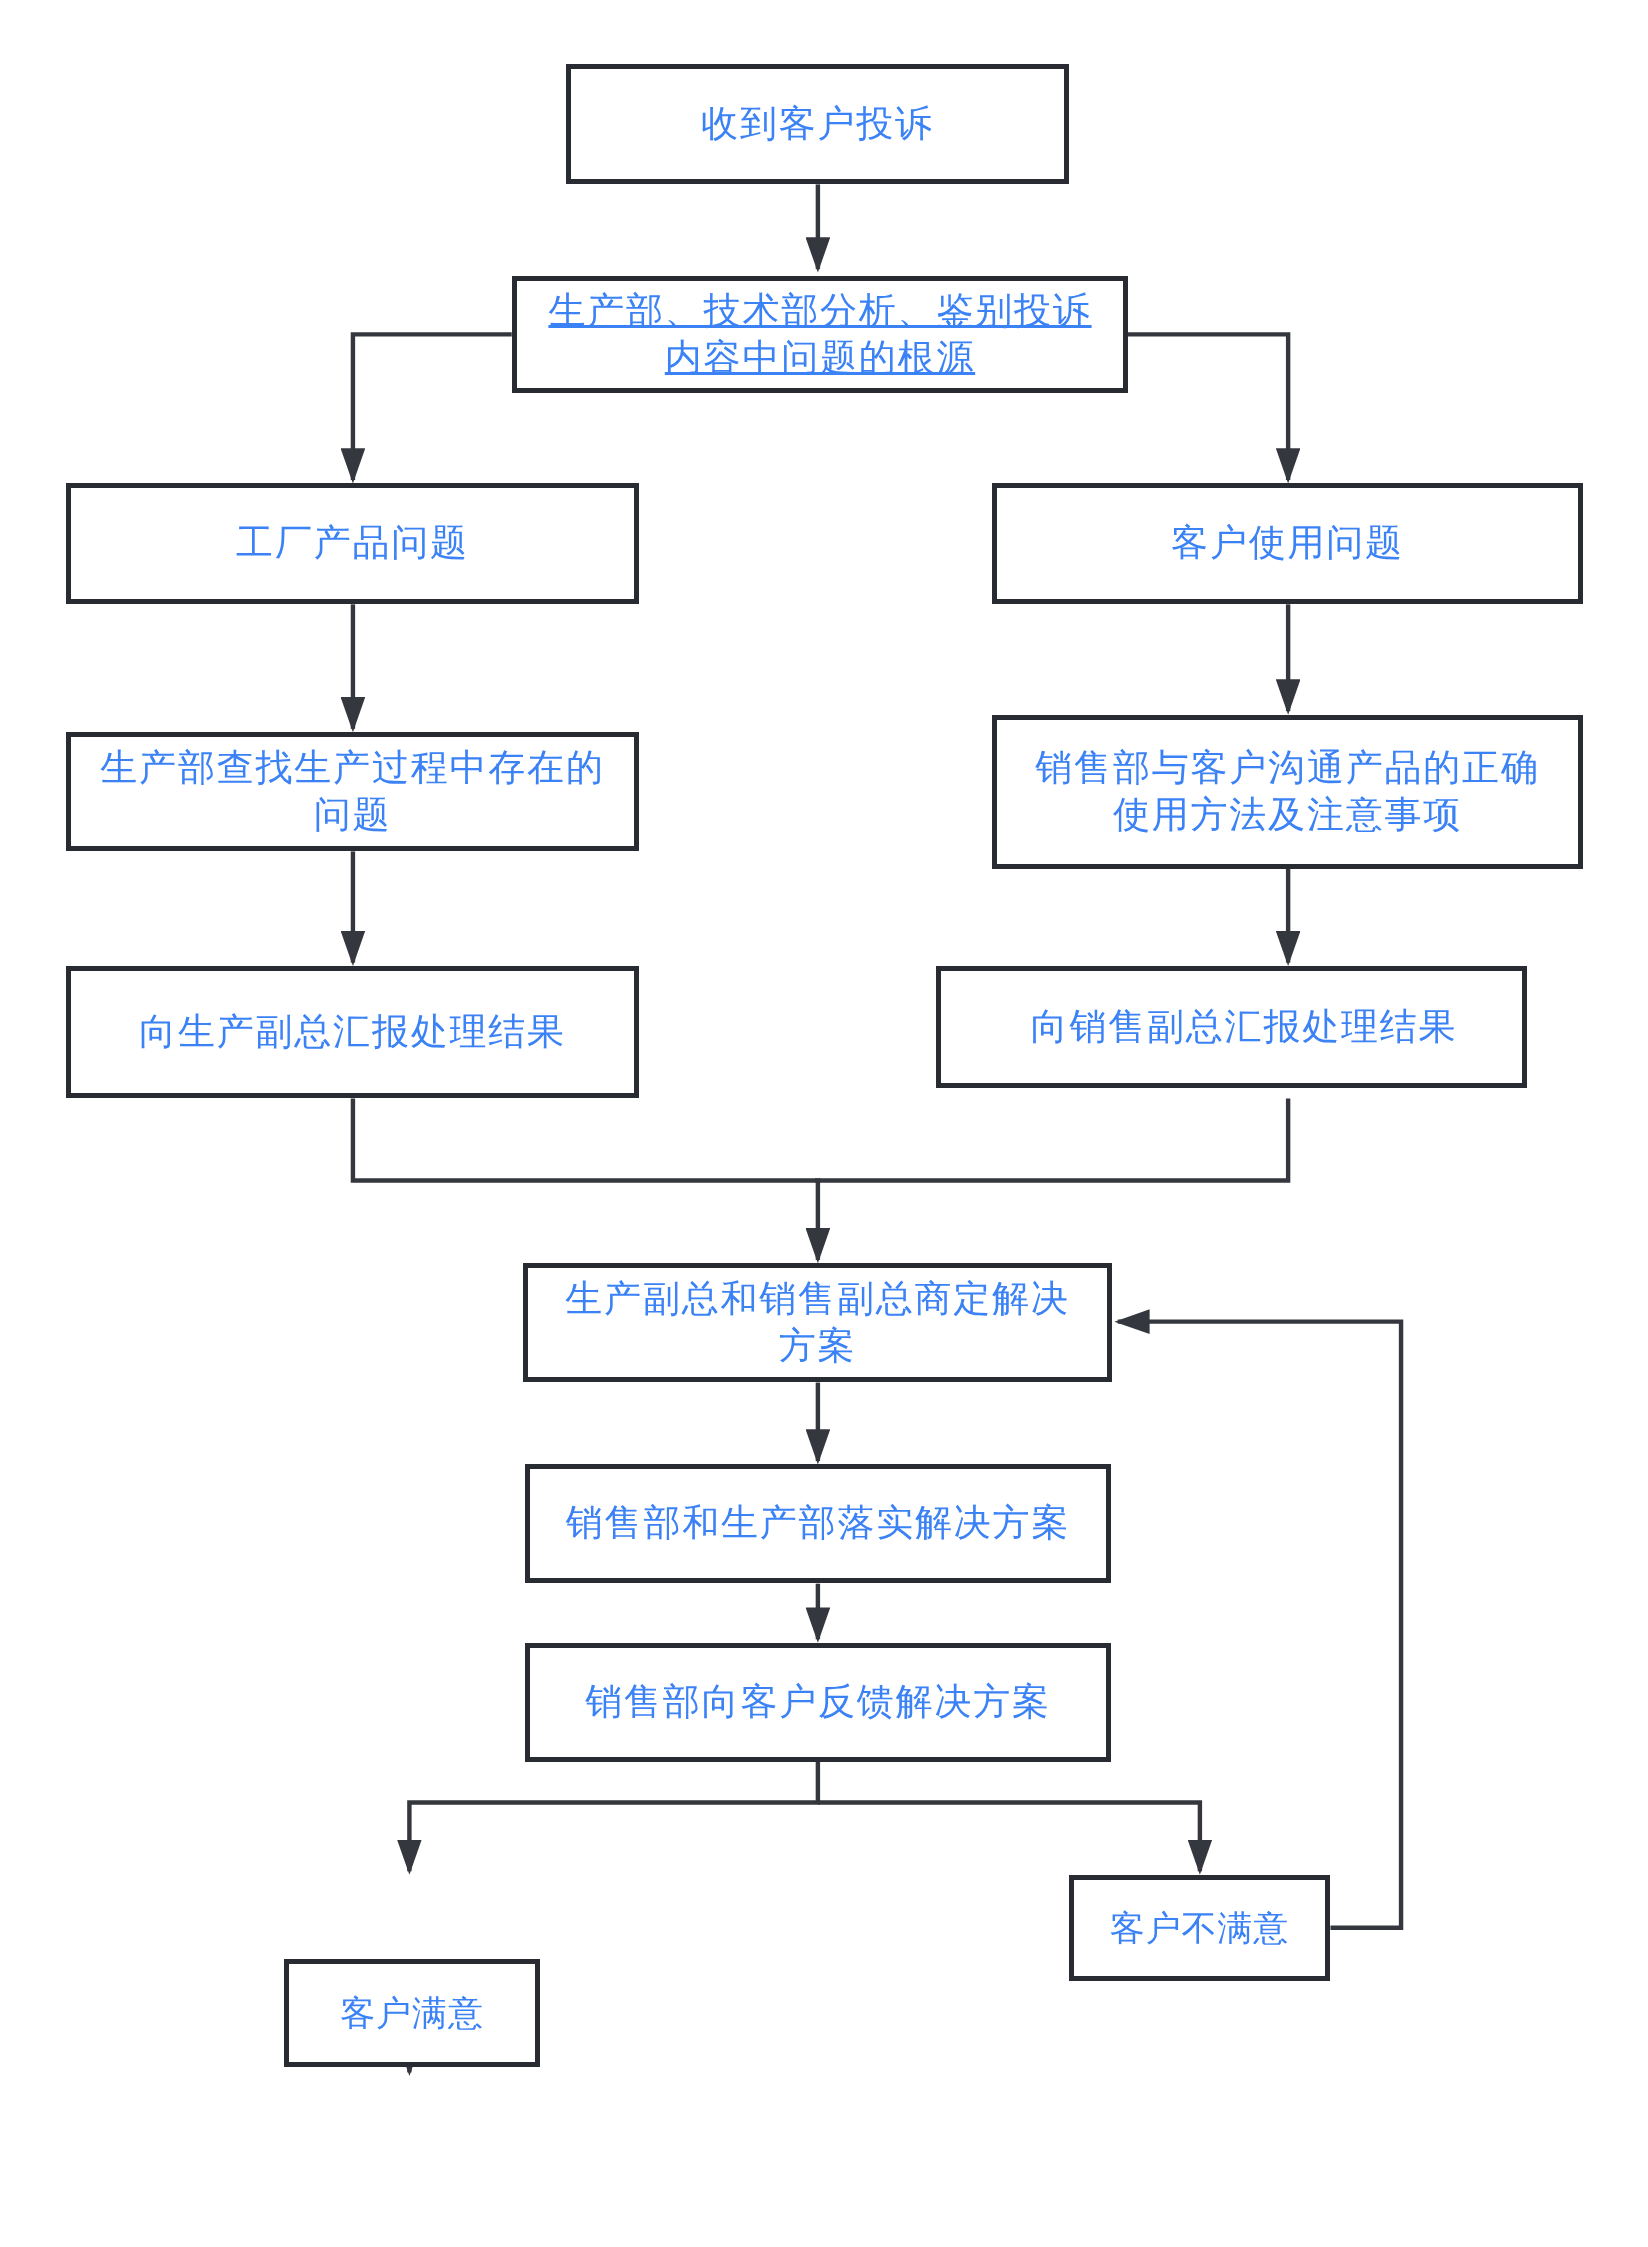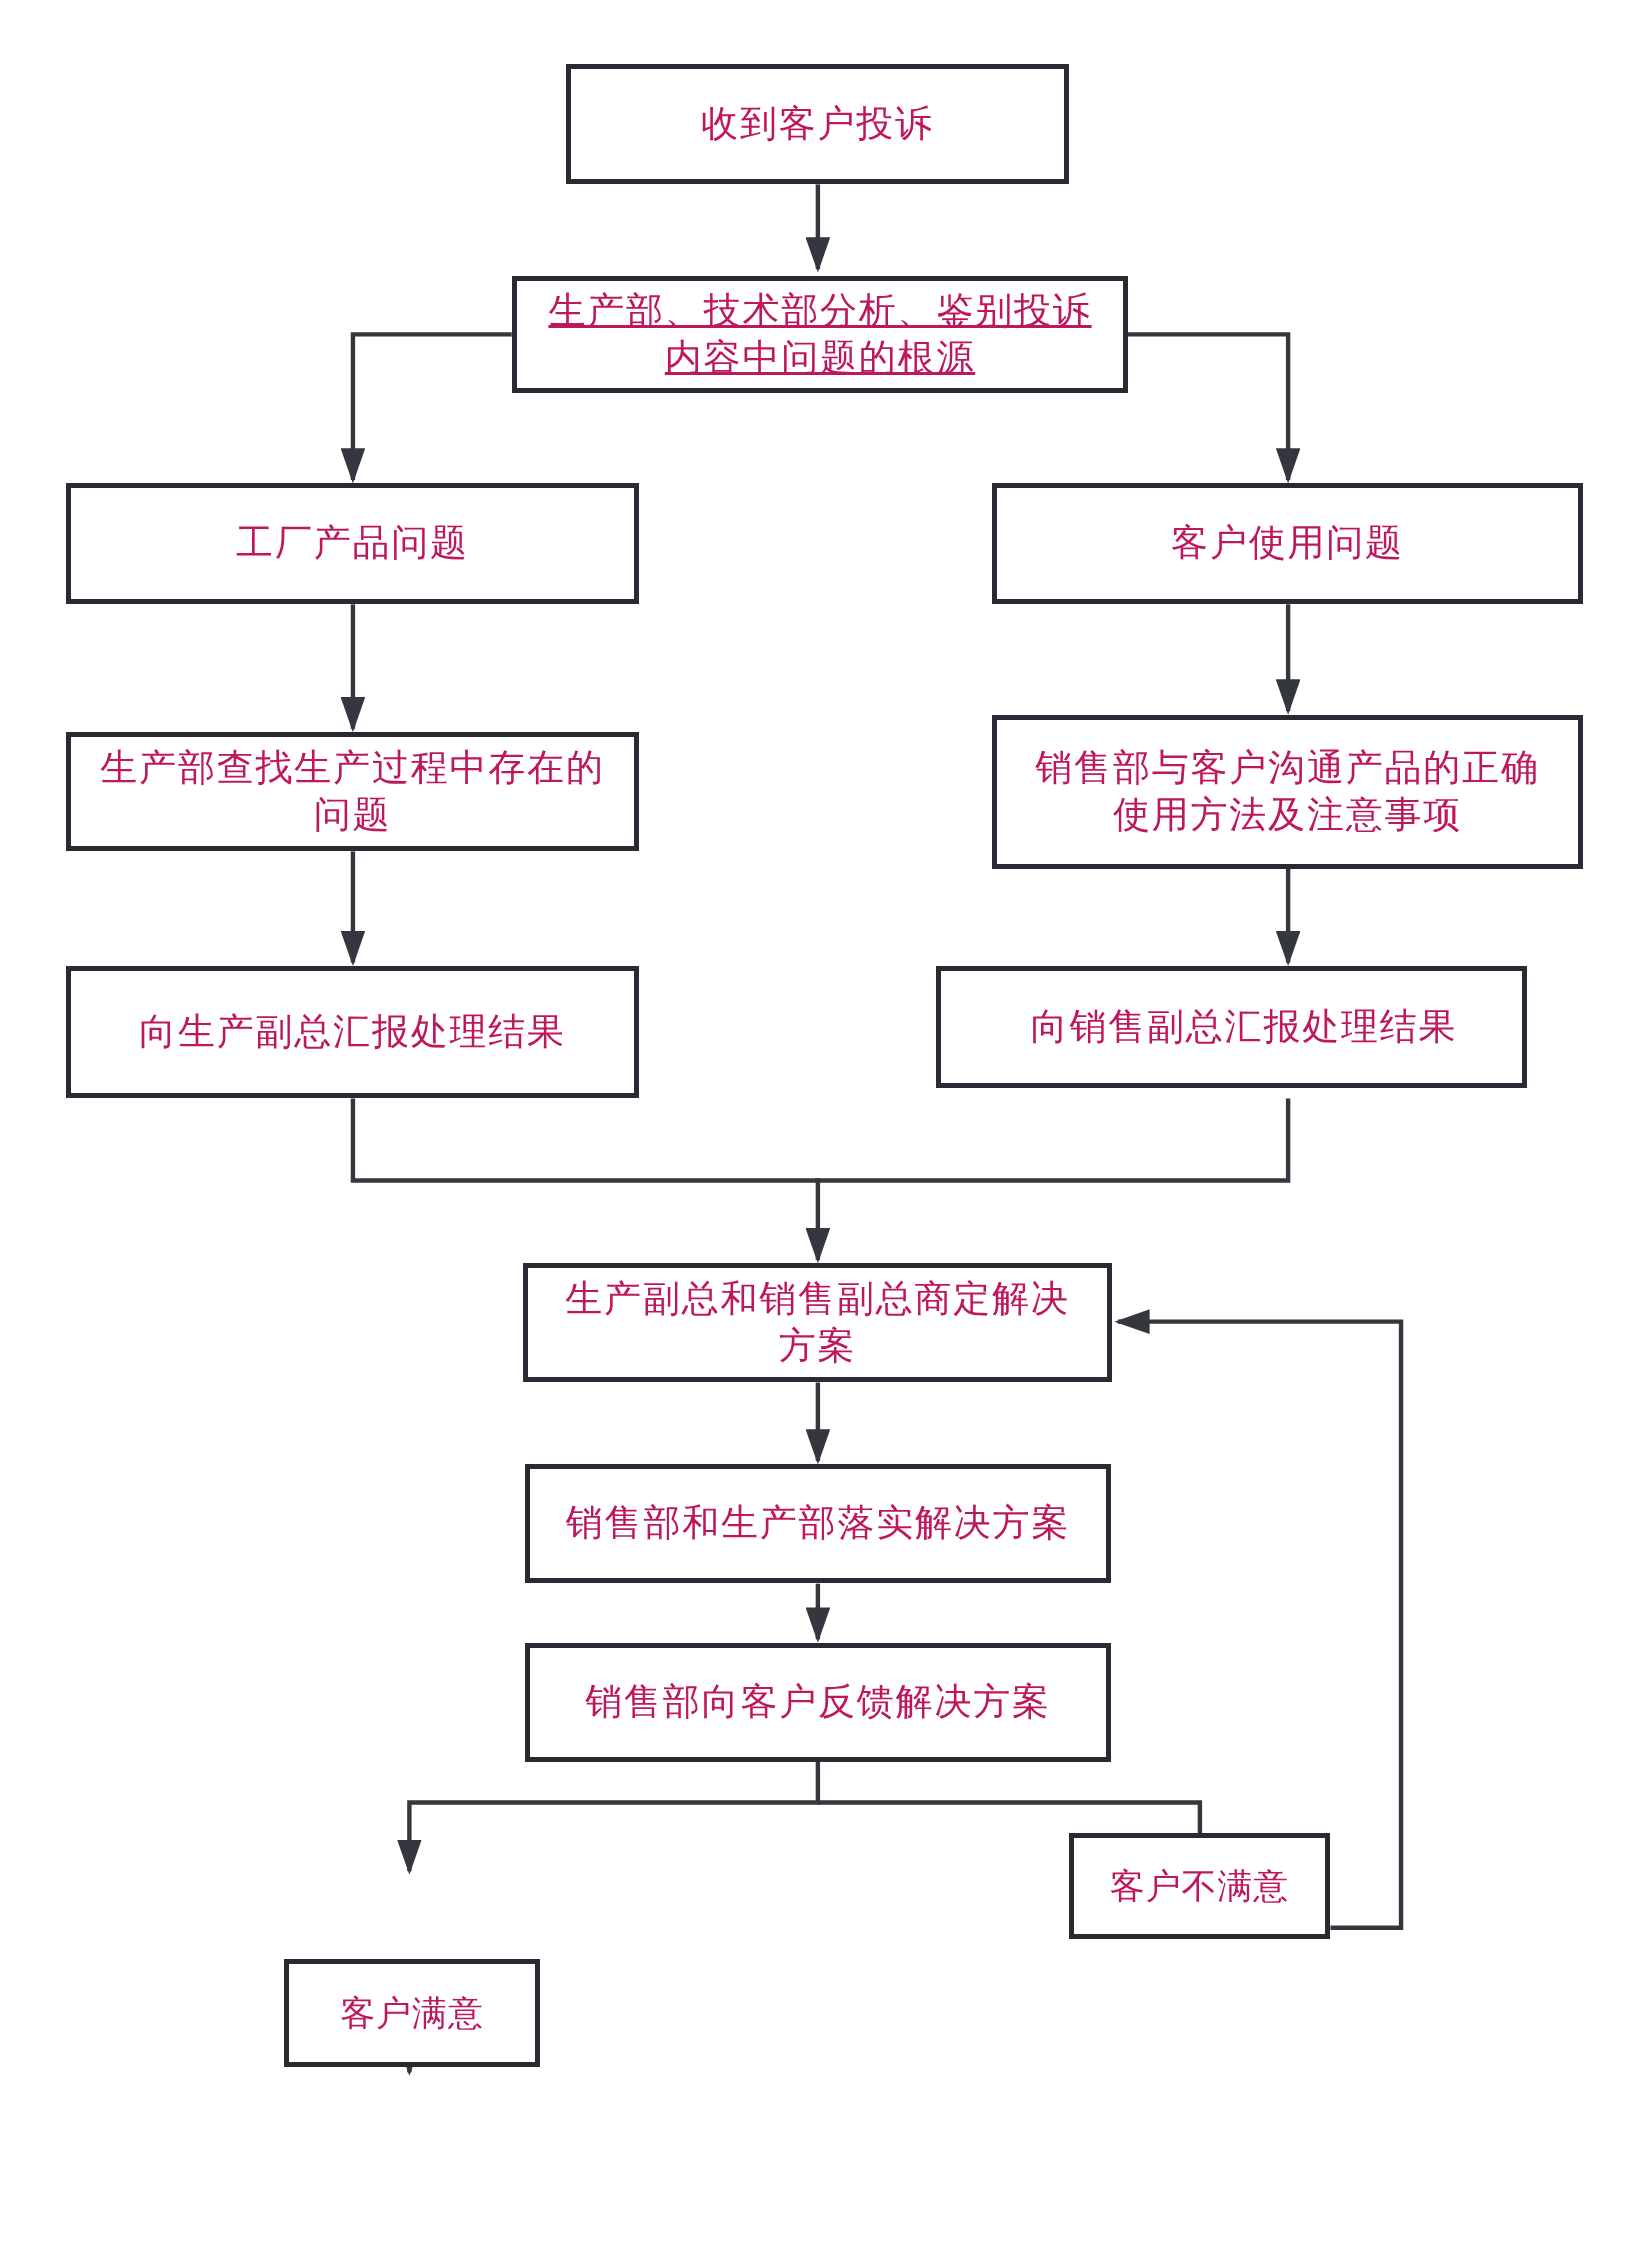--- a/index.html
+++ b/index.html
@@ -19,21 +19,21 @@
   .node {
     position: absolute;
     box-sizing: border-box;
     border: 5.3px solid #282b31;
     background: #ffffff;
     display: flex;
     align-items: center;
     justify-content: center;
     text-align: center;
     white-space: pre-line;
-    color: #be185d;
+    color: #3b82f6;
     font-size: 37px;
     line-height: 1.26;
     letter-spacing: 1.8px;
   }
   .node.small { font-size: 35px; letter-spacing: 0.9px; }
 </style>
 </head>
 <body>
 
 <div class="canvas">
@@ -73,16 +73,16 @@
 问题</div>
   <div class="node" style="left:992px; top:715px;  width:591px; height:154px;">销售部与客户沟通产品的正确
 使用方法及注意事项</div>
   <div class="node" style="left:66px;   top:966px; width:573px; height:132px;">向生产副总汇报处理结果</div>
   <div class="node" style="left:936px; top:966px; width:591px; height:122px;padding-left:25px;">向销售副总汇报处理结果</div>
   <div class="node" style="left:523px;  top:1263px; width:589px; height:119px;">生产副总和销售副总商定解决
 方案</div>
   <div class="node" style="left:525px;  top:1464px; width:586px; height:119px;">销售部和生产部落实解决方案</div>
   <div class="node" style="left:525px;  top:1643px; width:586px; height:119px;">销售部向客户反馈解决方案</div>
   <div class="node small" style="left:284px;  top:1959px; width:256px; height:108px;">客户满意</div>
-  <div class="node small" style="left:1069px; top:1833px; width:261px; height:106px;">客户不满意</div>
+  <div class="node small" style="left:1069px; top:1875px; width:261px; height:106px;">客户不满意</div>
 
 </div>
 
 
 </body></html>

